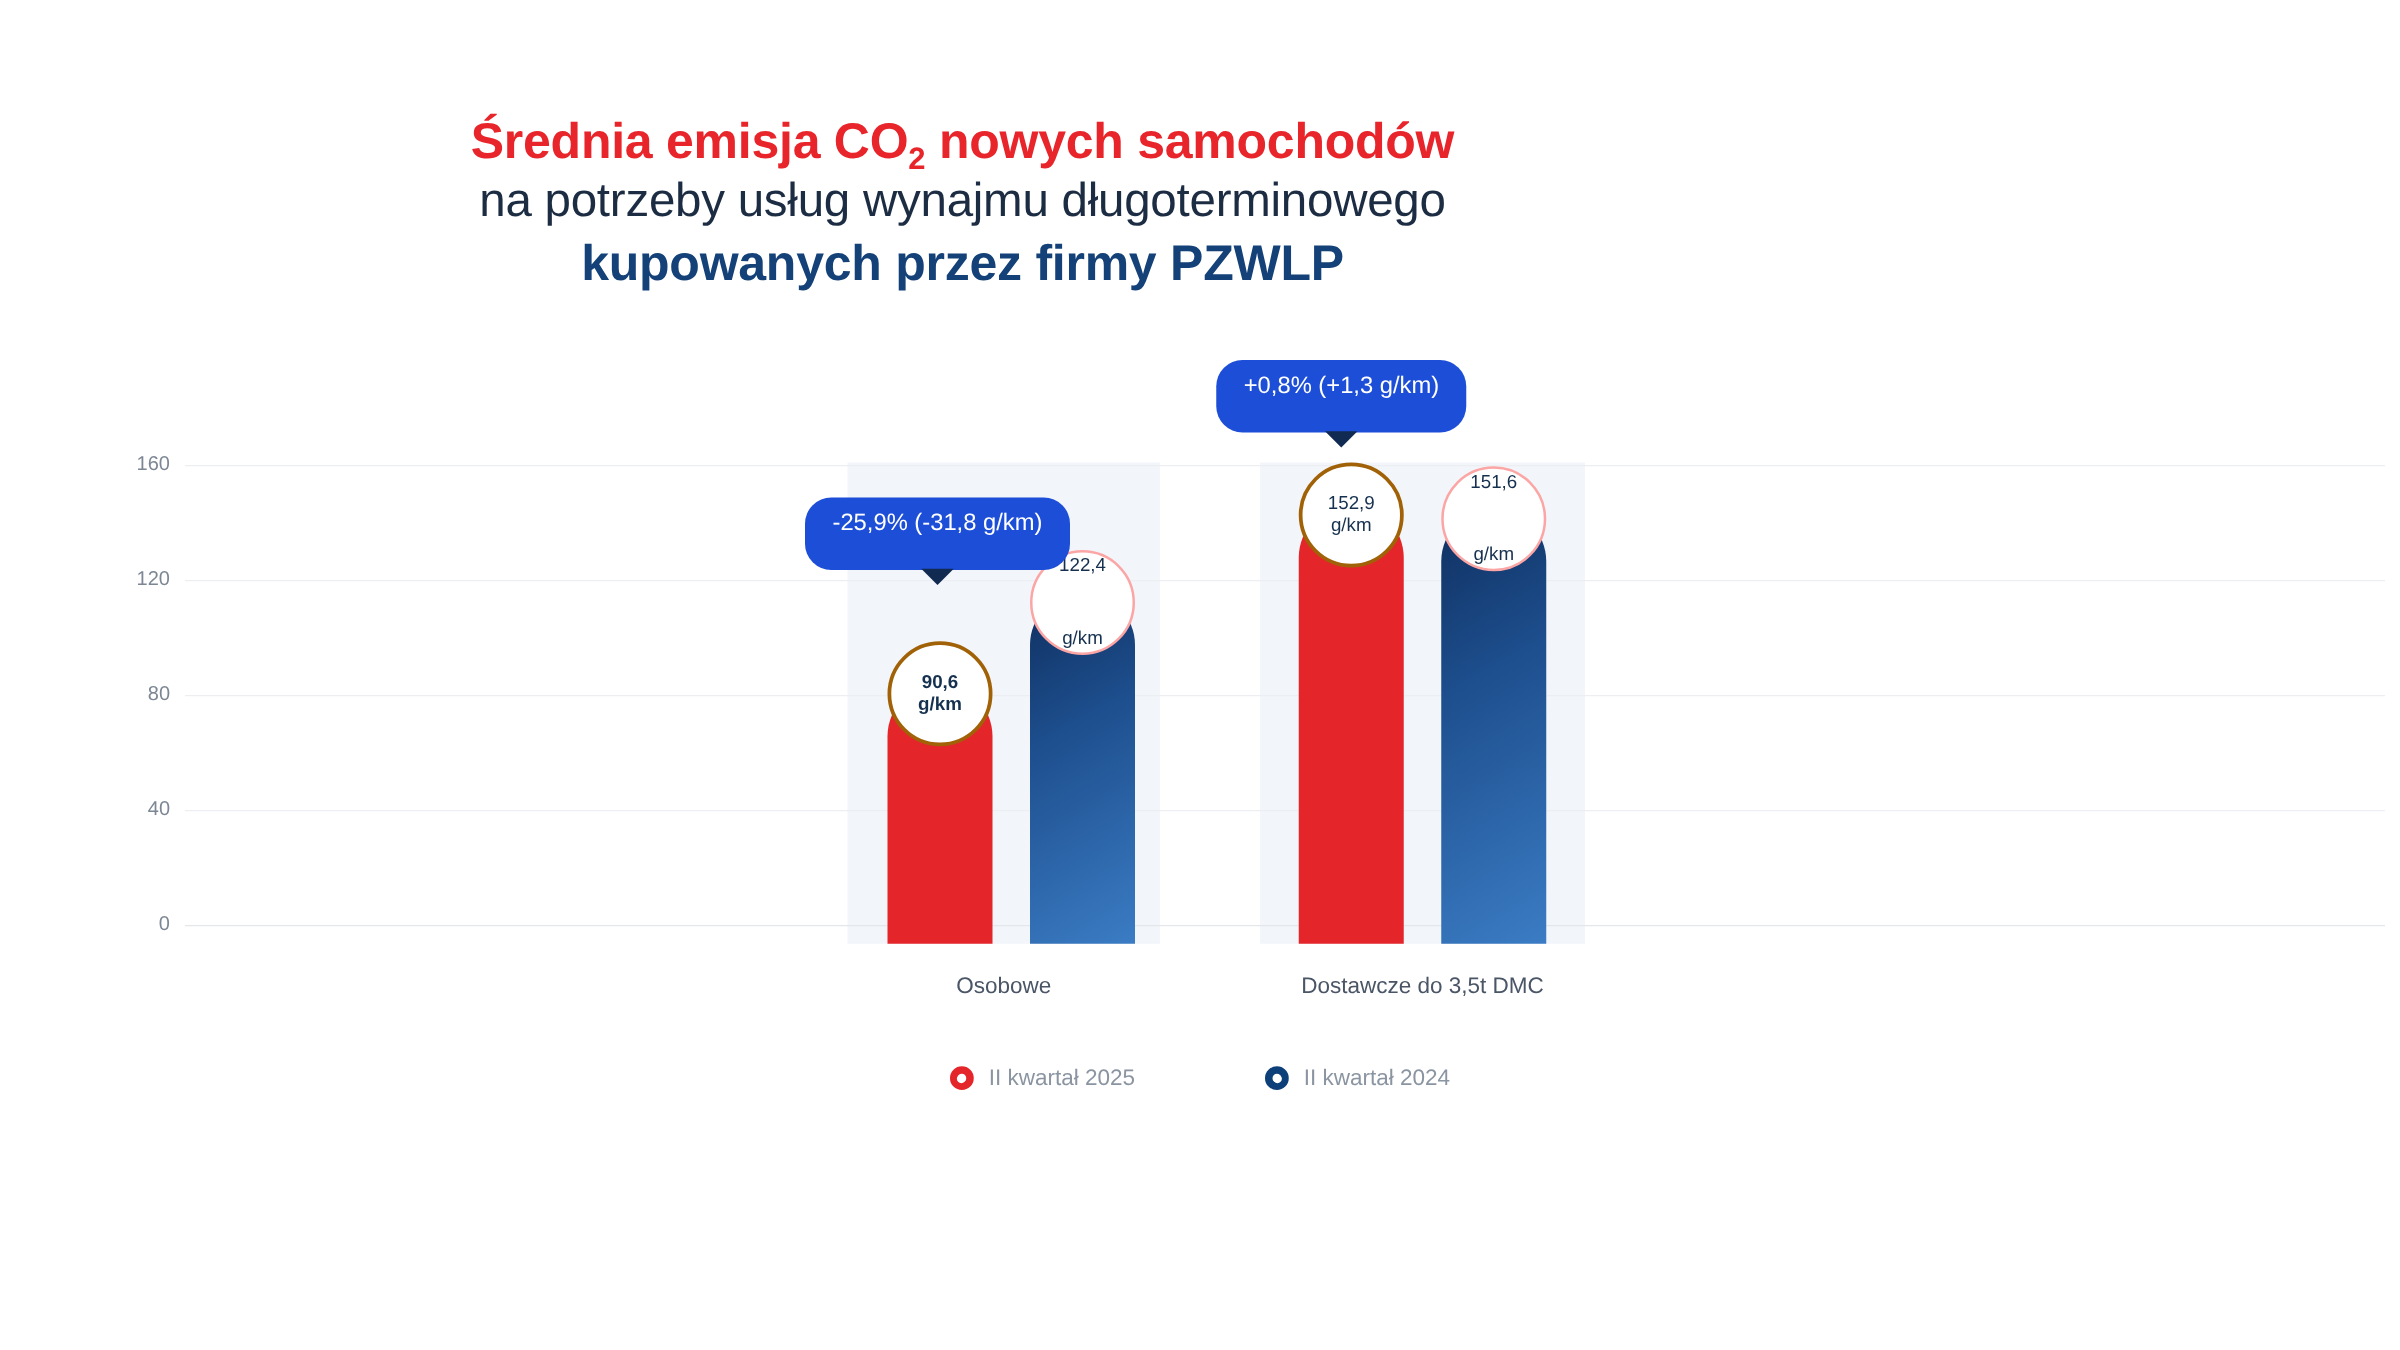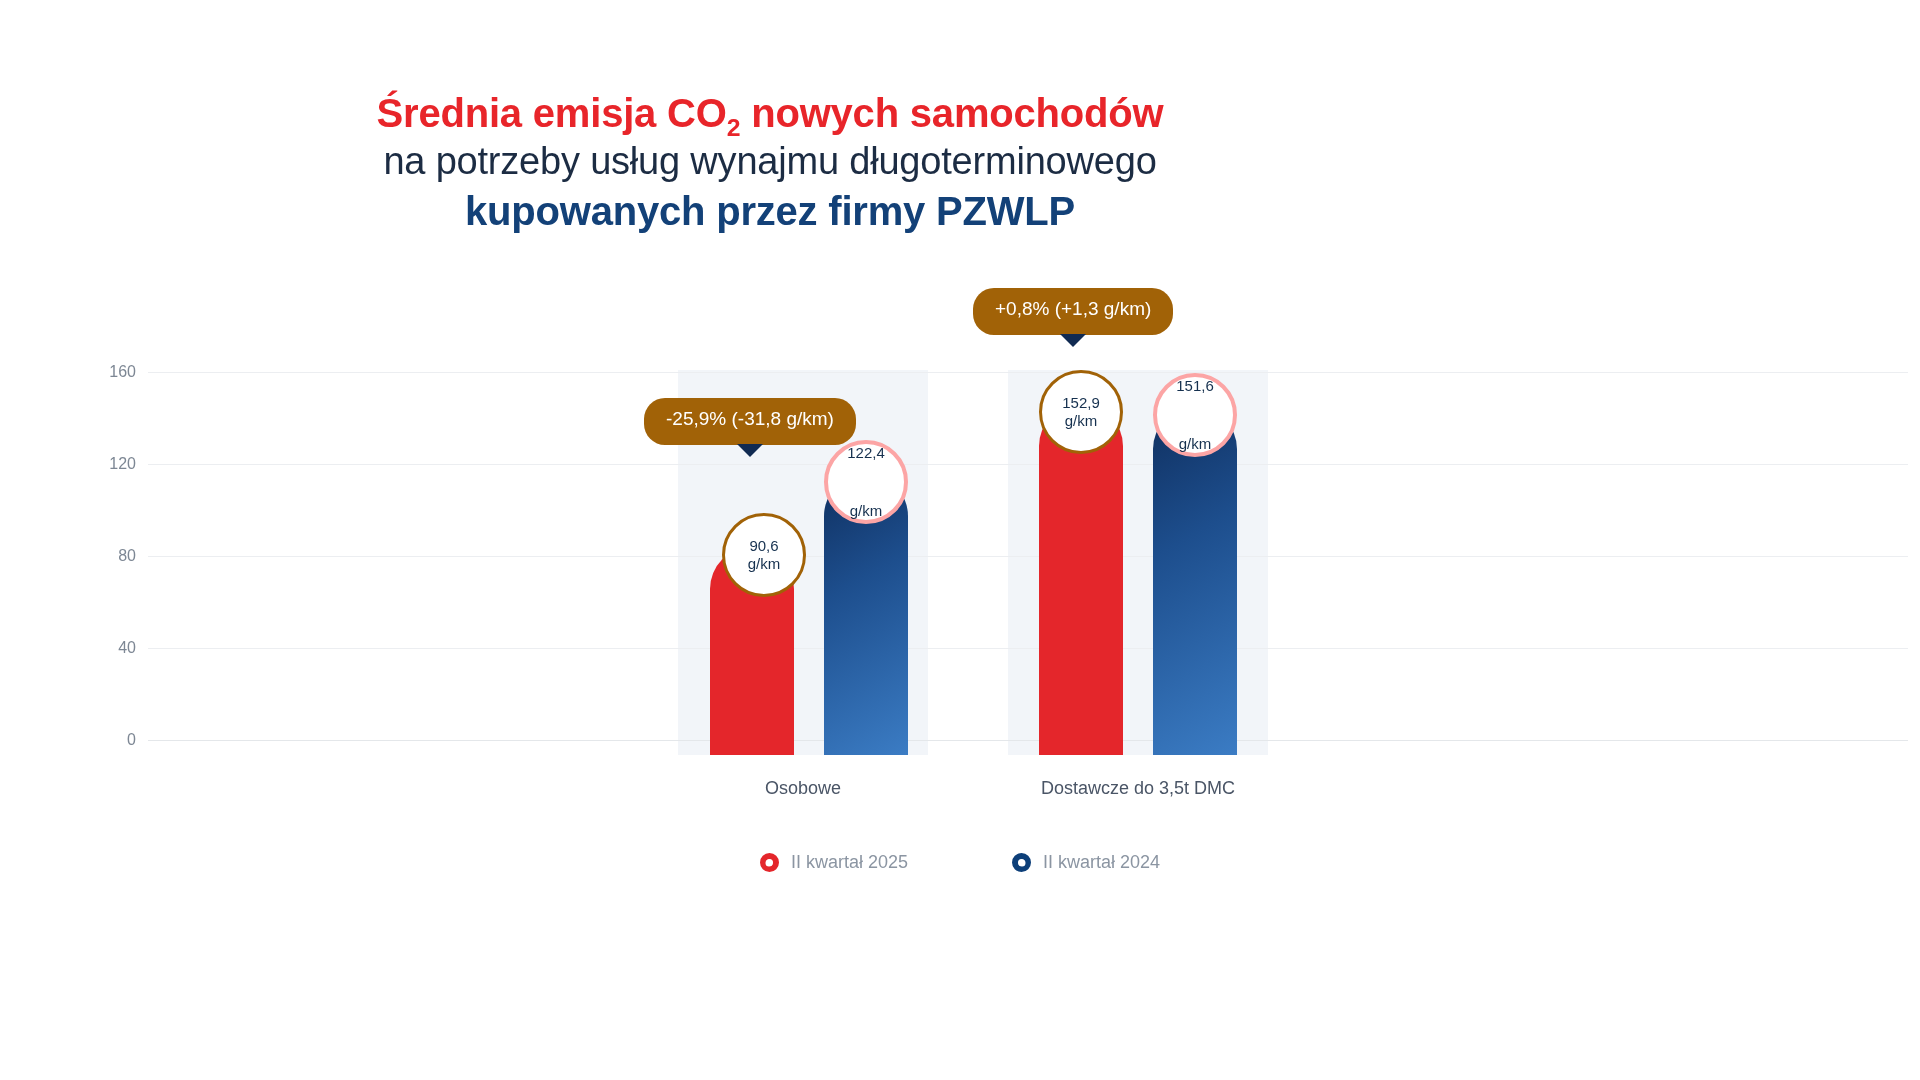--- a/index.html
+++ b/index.html
@@ -122,32 +122,32 @@
     flex-direction: column;
     align-items: center;
     justify-content: center;
     box-sizing: border-box;
     font-size: 15px;
     color: #16314f;
     line-height: 1.18;
     text-align: center;
   }
   .bubble.red { border: 3px solid #a16207; }
-  .bubble.blue { border: 4px solid #fca5a5; gap: 40px; }
+  .bubble.blue { border: 2px solid #fca5a5; gap: 40px; }
   .bubble .v { display: block; }
   .bubble .u { display: block; }
 
   
   .callout {
     position: absolute;
-    background: #a16207;
+    background: #1d4ed8;
     color: #ffffff;
     font-size: 19px;
     border-radius: 21px;
-    padding: 11px 22px 17px 22px;
+    padding: 11px 22px 28px 22px;
     white-space: nowrap;
     line-height: 1;
   }
   .callout .tail {
     position: absolute;
     bottom: -12px;
     left: 50%;
     transform: translateX(-50%);
     width: 0;
     height: 0;
@@ -248,21 +248,21 @@
       <div class="ytick" style="top:186px;">80</div>
 
       <div class="gridline" style="top:94px;"></div>
       <div class="ytick" style="top:94px;">120</div>
 
       <div class="gridline" style="top:2px;"></div>
       <div class="ytick" style="top:2px;">160</div>
     </div>
 
     <div class="bar red" style="left:562px; height:208px;"></div>
-    <div class="bubble red" style="left:574px; top:143px;">
+    <div class="bubble red" style="left:562px; top:143px;font-weight:bold;">
       <span class="v">90,6</span>
       <span class="u">g/km</span>
     </div>
 
     <div class="bar blue" style="left:676px; height:281px;"></div>
     <div class="bubble blue" style="left:676px; top:70px;">
       <span class="v">122,4</span>
       <span class="u">g/km</span>
     </div>
 

